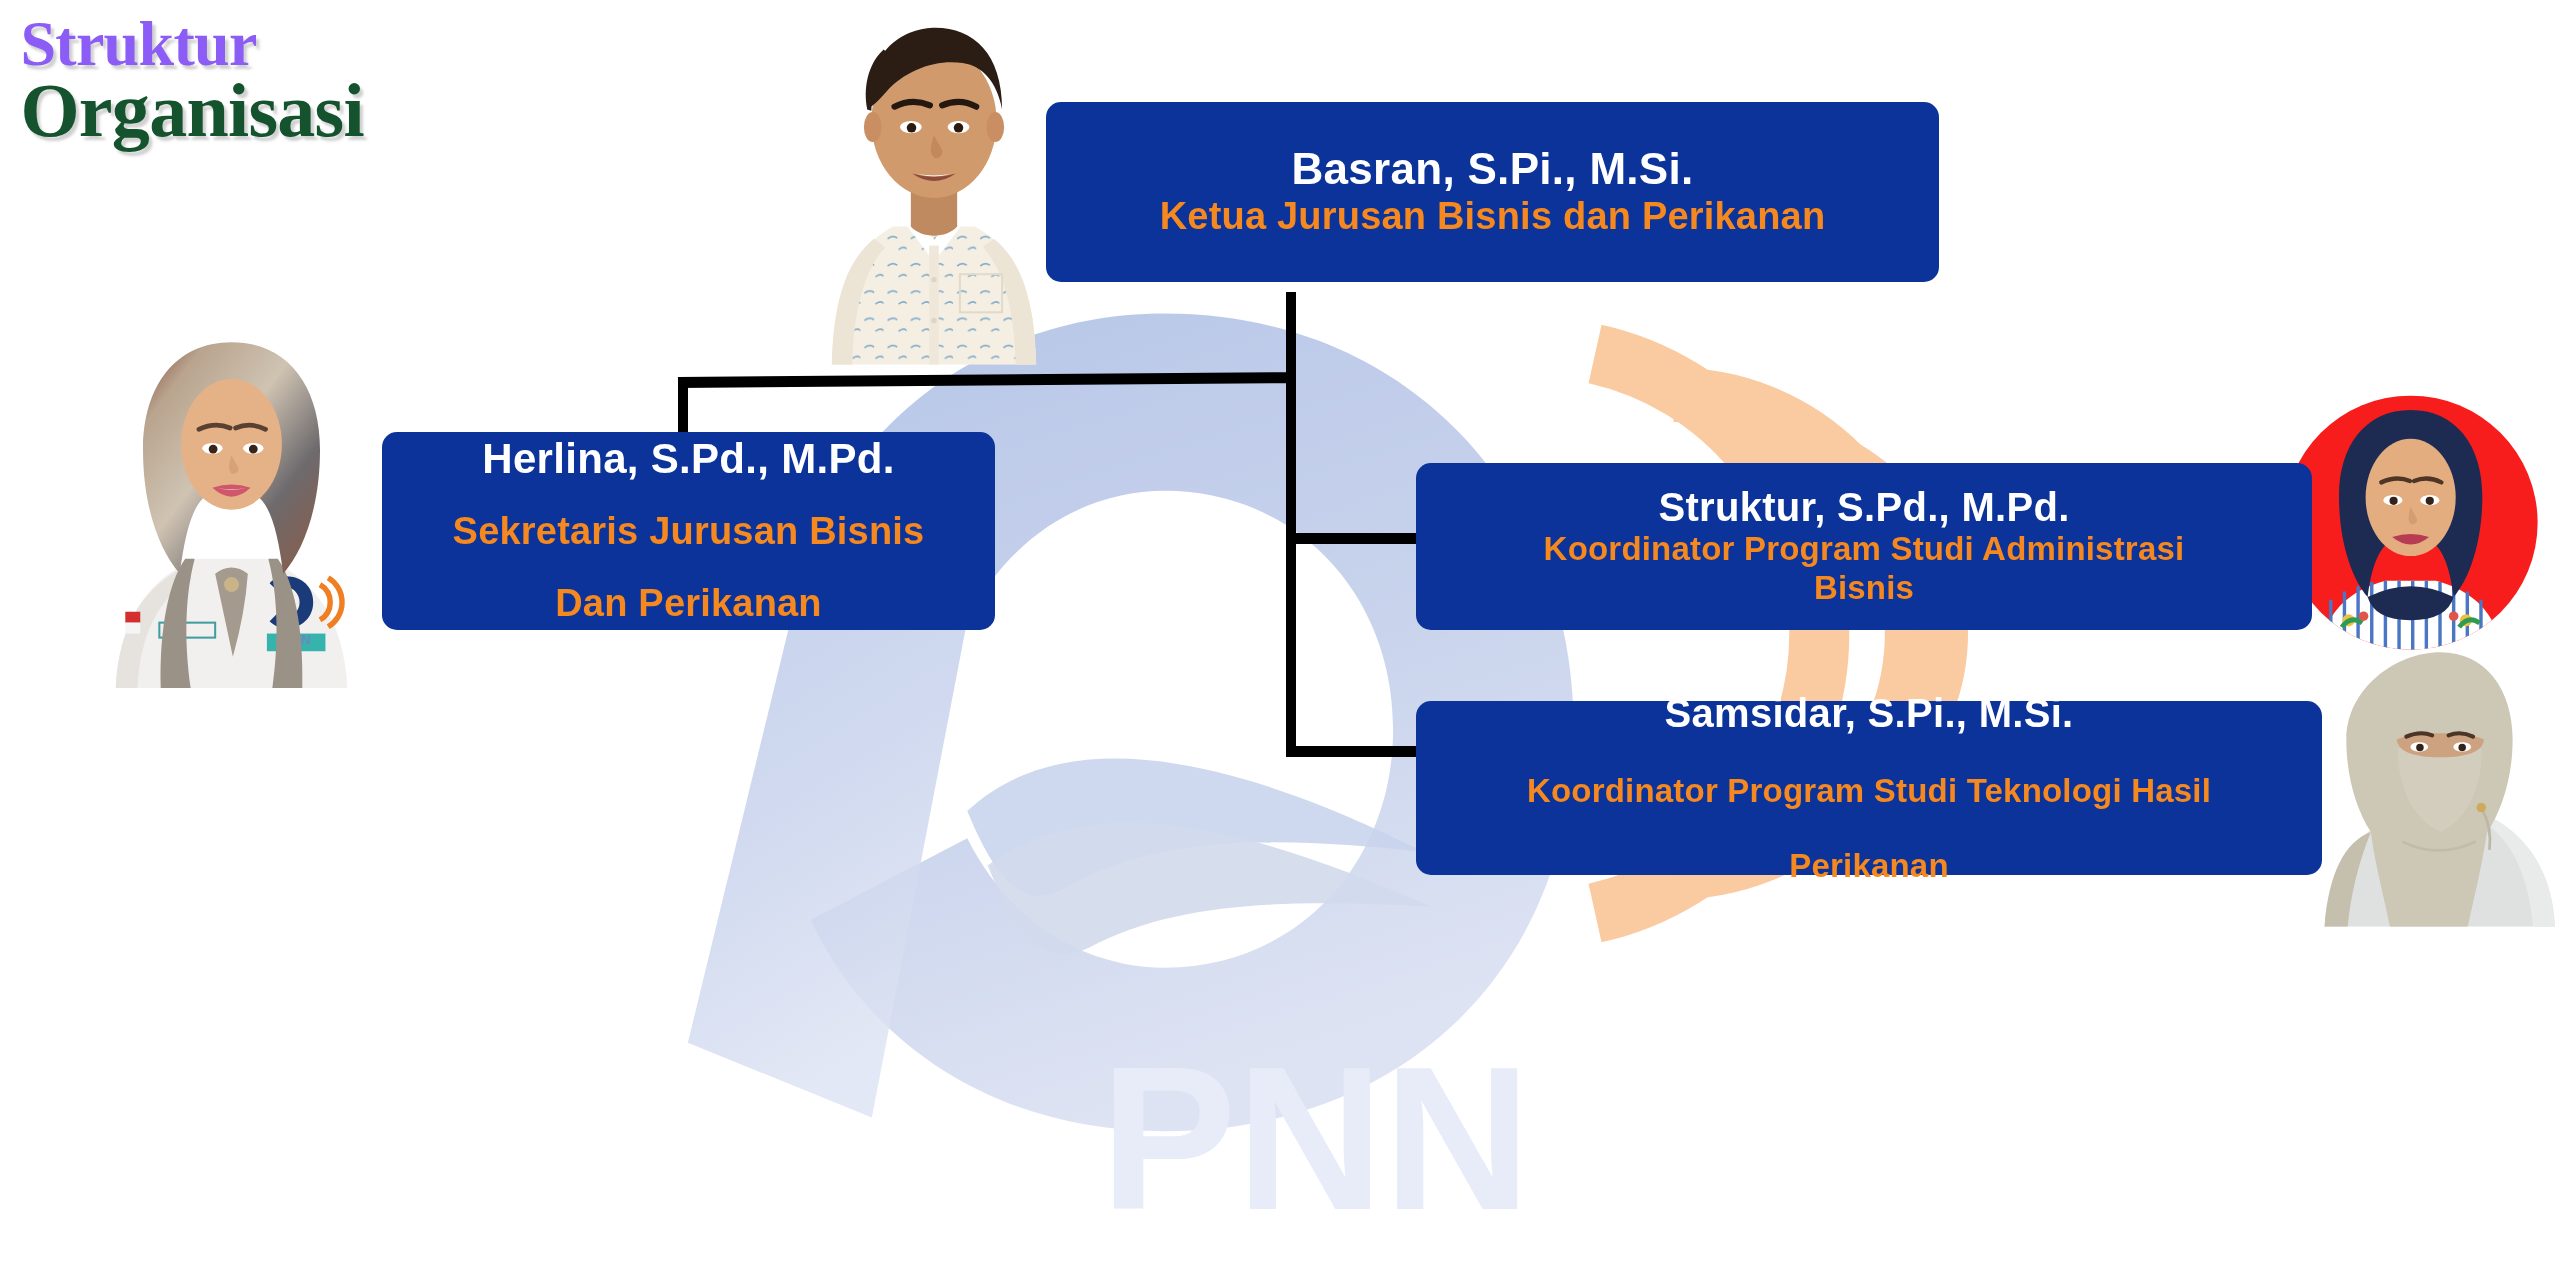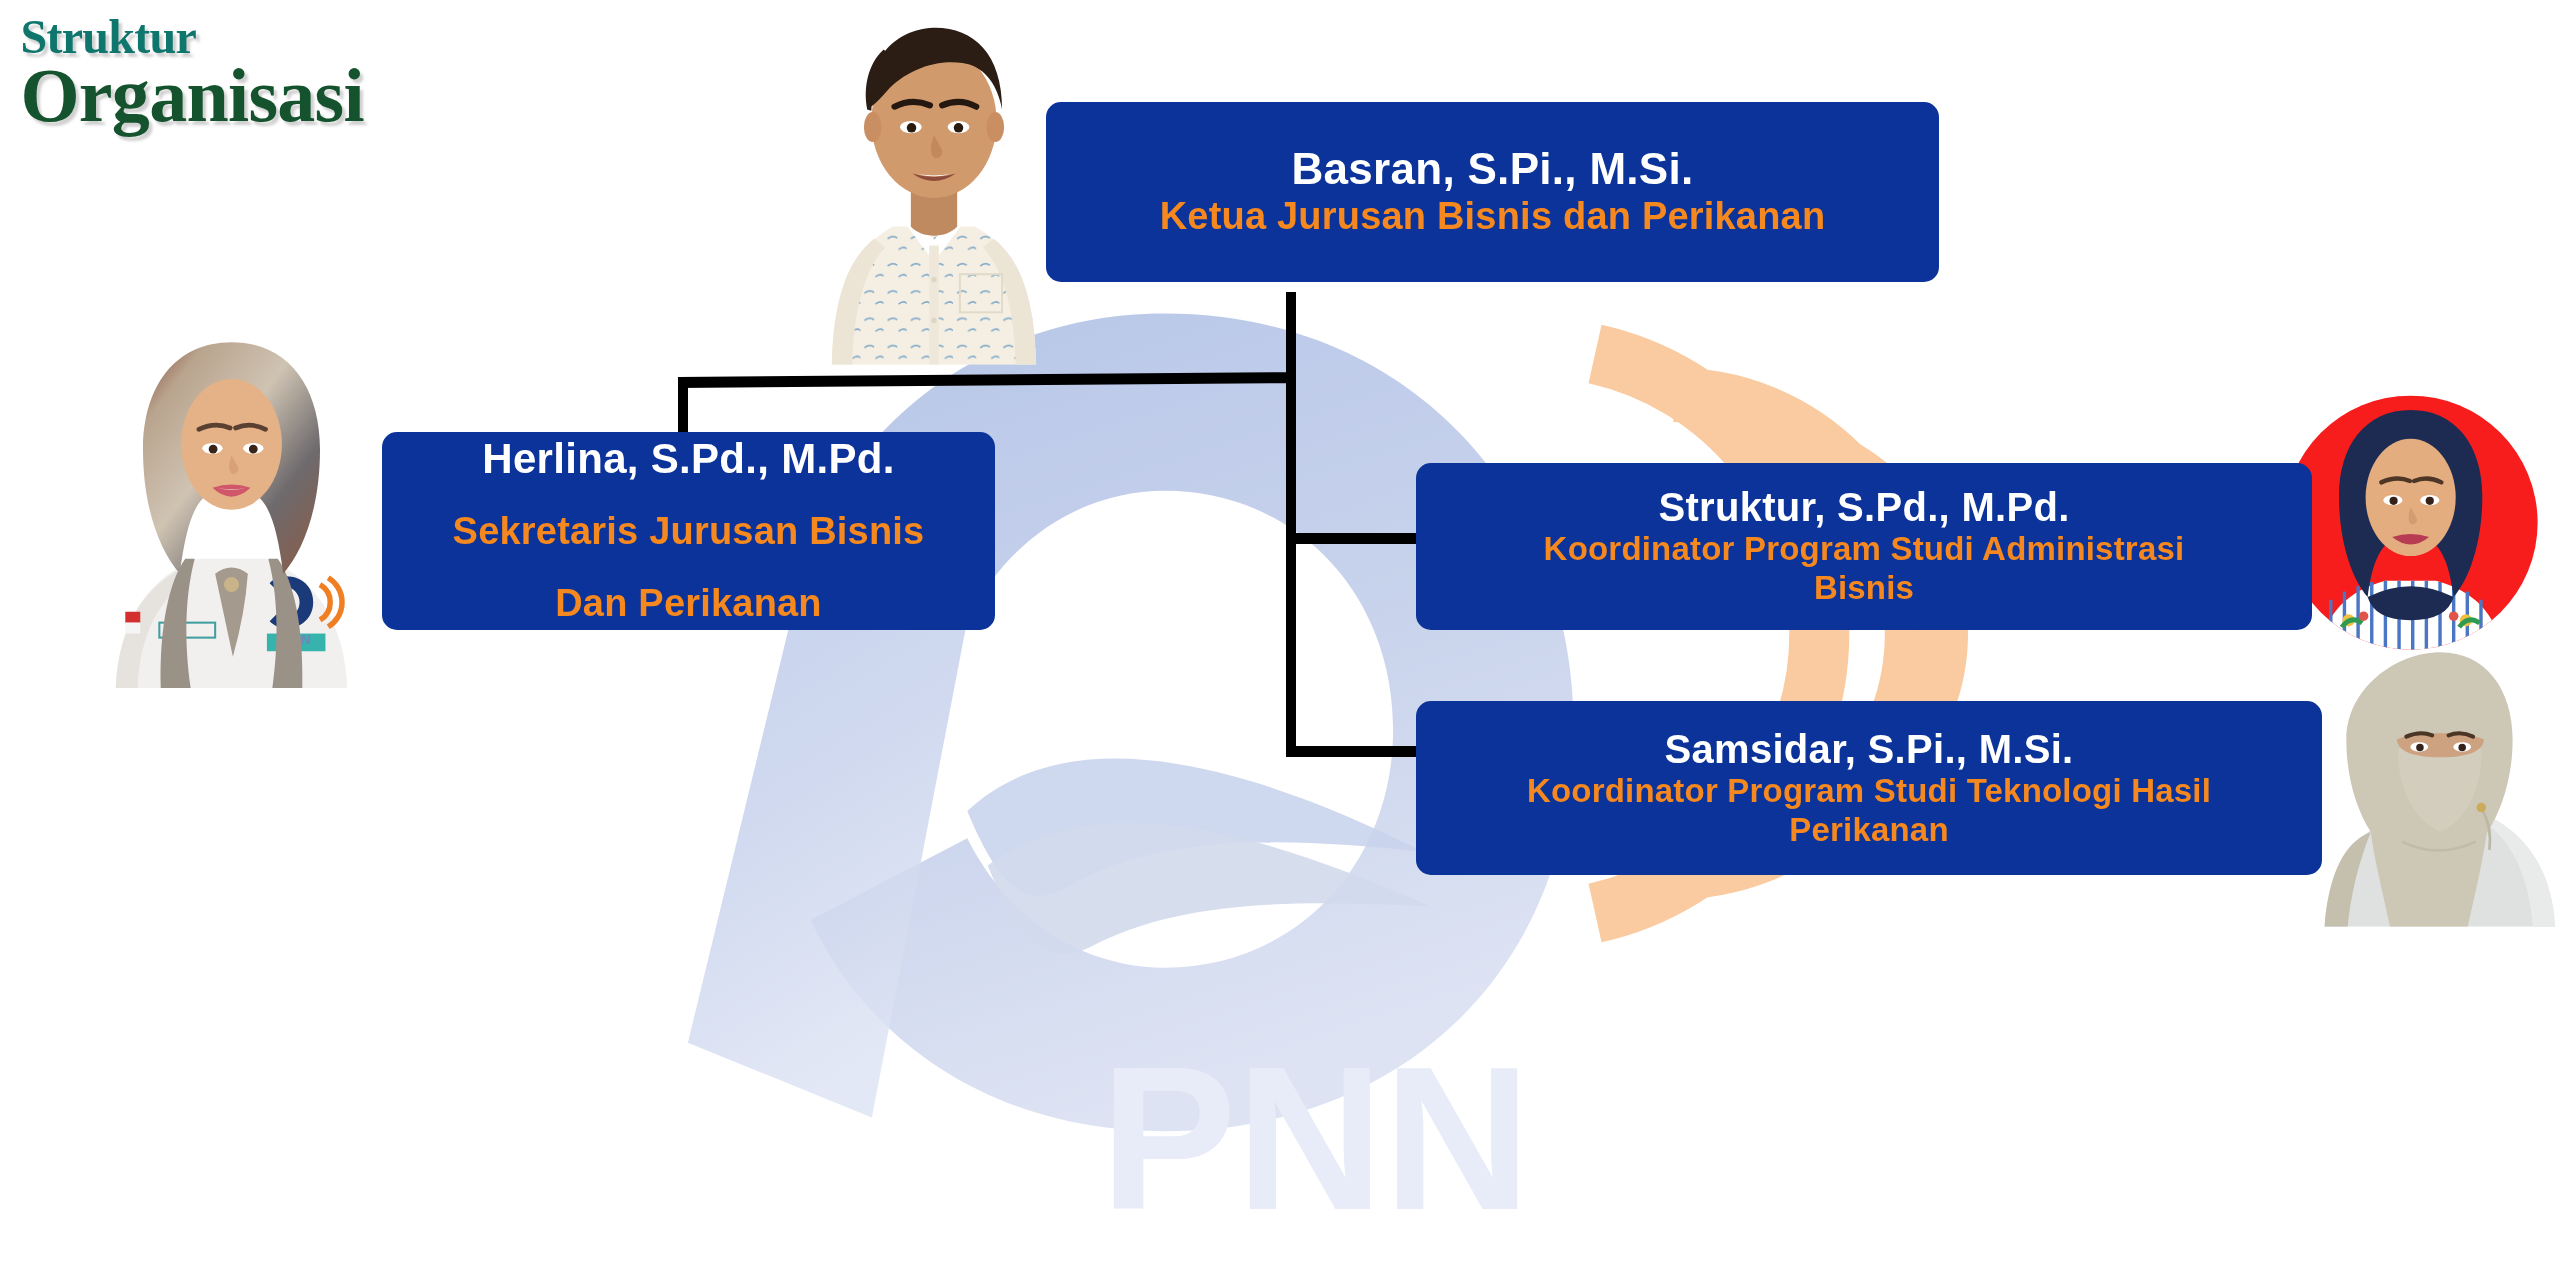--- a/index.html
+++ b/index.html
@@ -12,21 +12,21 @@
   .wm{position:absolute;pointer-events:none;}
   #wm-logo{left:647px;top:293px;width:988px;height:852px;opacity:.55;}
   #wm-arcs{left:1554px;top:313px;width:423px;height:641px;opacity:.95;}
   #wm-text{left:975px;top:1049px;width:681px;height:204px;}
 
   
   #title{position:absolute;left:20.4px;top:13.6px;line-height:.95;}
   .title-line{display:block;font-family:"Liberation Serif",serif;
     font-weight:bold;font-size:76px;letter-spacing:-0.7px;
     text-shadow:3.4px 4.1px 2.7px rgba(120,120,120,.35);}
-  #title-struktur{color:#0f766e;font-size:48px;}
+  #title-struktur{color:#8b5cf6;font-size:64px;}
   #title-organisasi{color:#14532d;font-size:76px;}
 
   
   .line{position:absolute;background:#000;}
   #trunk{left:1286px;top:292px;width:10.2px;height:465px;}
   #branch-left-h{left:678px;top:377px;width:613px;height:11px;
      transform:rotate(-0.45deg);transform-origin:left center;}
   #branch-left-v{left:678px;top:377px;width:10.2px;height:61px;}
   #branch-mid-r{left:1291px;top:533px;width:129px;height:11px;}
   #branch-bot-r{left:1291px;top:746px;width:129px;height:11px;}
@@ -55,21 +55,21 @@
   #node-basran .rl{font-size:38px;margin-top:2.7px;}
 
   #node-herlina{left:382px;top:432px;width:613px;height:198px;gap:11px;}
   #node-herlina .nm{font-size:42px;}
   #node-herlina .rl{font-size:38px;margin-top:19px;}
 
   #node-harianti{left:1416px;top:463px;width:896px;height:167px;}
   #node-harianti .nm{font-size:40px;}
   #node-harianti .rl{font-size:33px;margin-top:2.7px;}
 
-  #node-samsidar{left:1416px;top:701px;width:906px;height:174px;}
+  #node-samsidar{left:1416px;top:701px;width:906px;height:174px;gap:36px;}
   #node-samsidar .nm{font-size:40px;}
   #node-samsidar .rl{font-size:33px;margin-top:2.7px;}
 </style>
 </head>
 <body>
 
 <div id="canvas">
 
   <div class="wm" id="wm-logo">
     <svg viewBox="0 0 1450 1250" width="988" height="852" aria-hidden="true">

